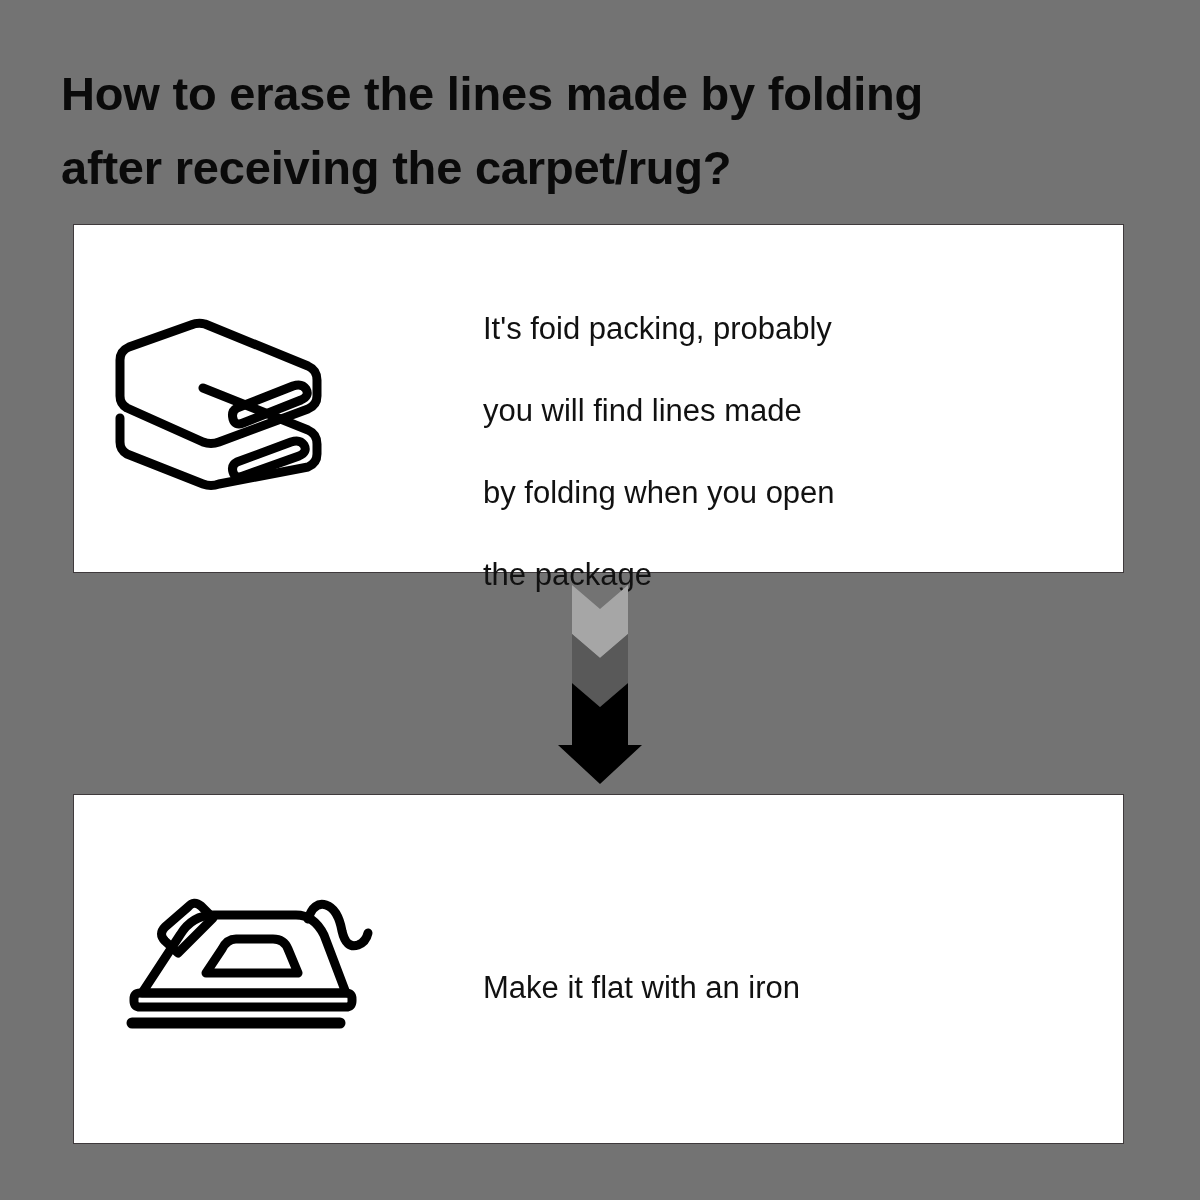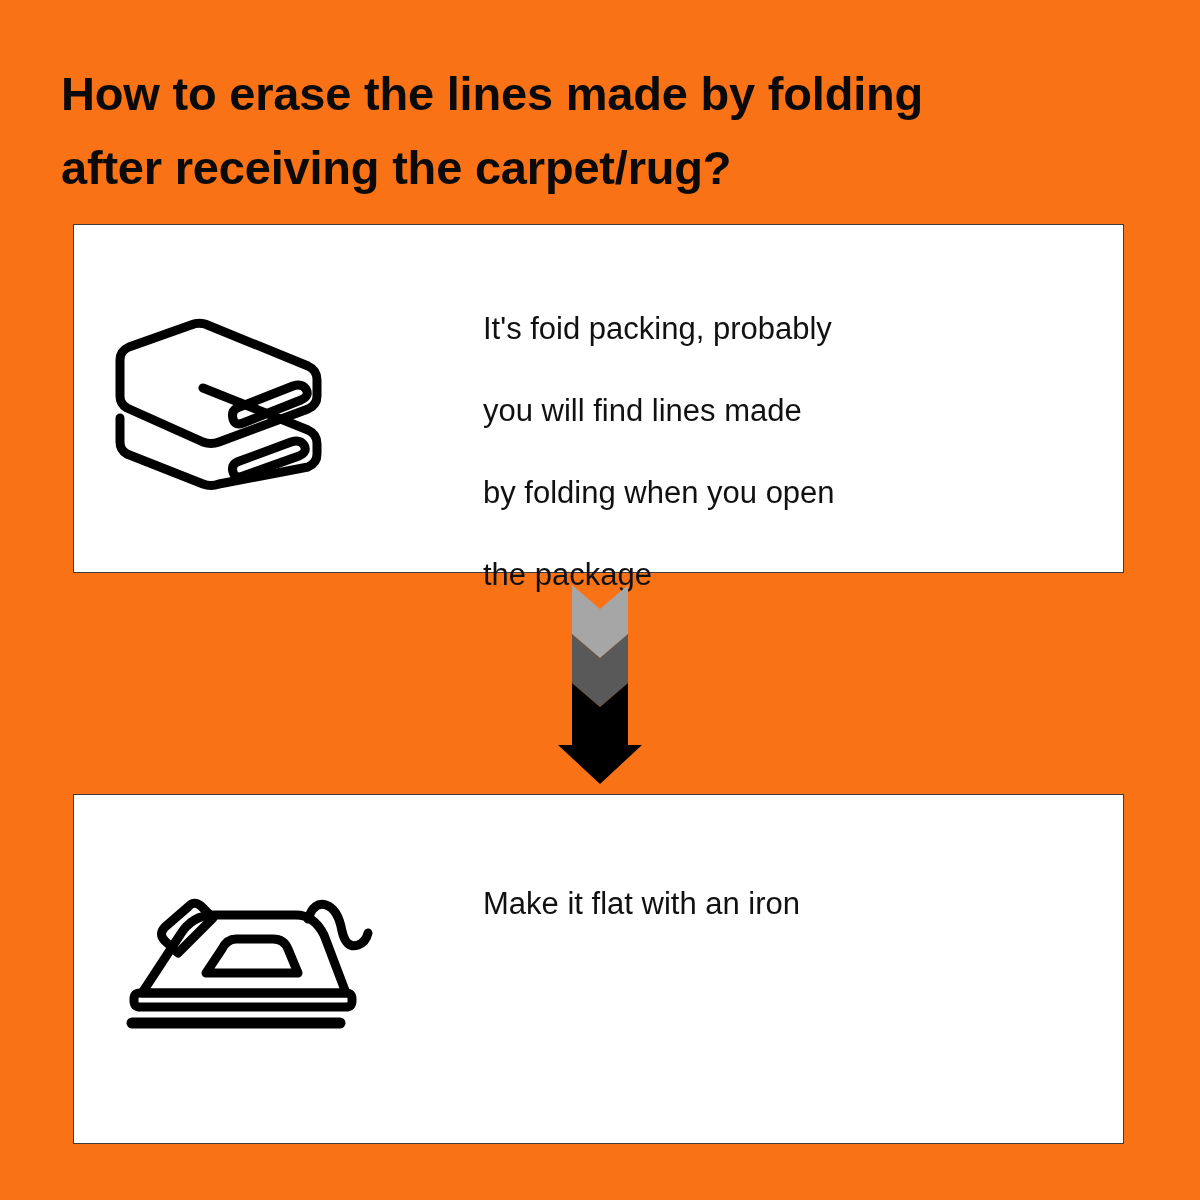--- a/index.html
+++ b/index.html
@@ -9,21 +9,21 @@
     background: #ffffff;
   }
   body {
     font-family: "Liberation Sans", "DejaVu Sans", sans-serif;
     color: #000000;
   }
   #page {
     position: relative;
     width: 1200px;
     height: 1200px;
-    background: #f97316;
+    background: #737373;
     overflow: hidden;
   }
 
   
   .title {
     position: absolute;
     left: 61px;
     top: 57px;
     width: 1090px;
     font-weight: bold;
@@ -81,21 +81,21 @@
 
   
   #icon-iron {
     left: 118px;
     top: 893px;
     width: 262px;
     height: 140px;
   }
   #text-step-2 {
     left: 483px;
-    top: 882px;
+    top: 966px;
     width: 540px;
     line-height: 44px;
   }
 
   
   #flow-arrow {
     position: absolute;
     left: 552px;
     top: 578px;
     width: 96px;

